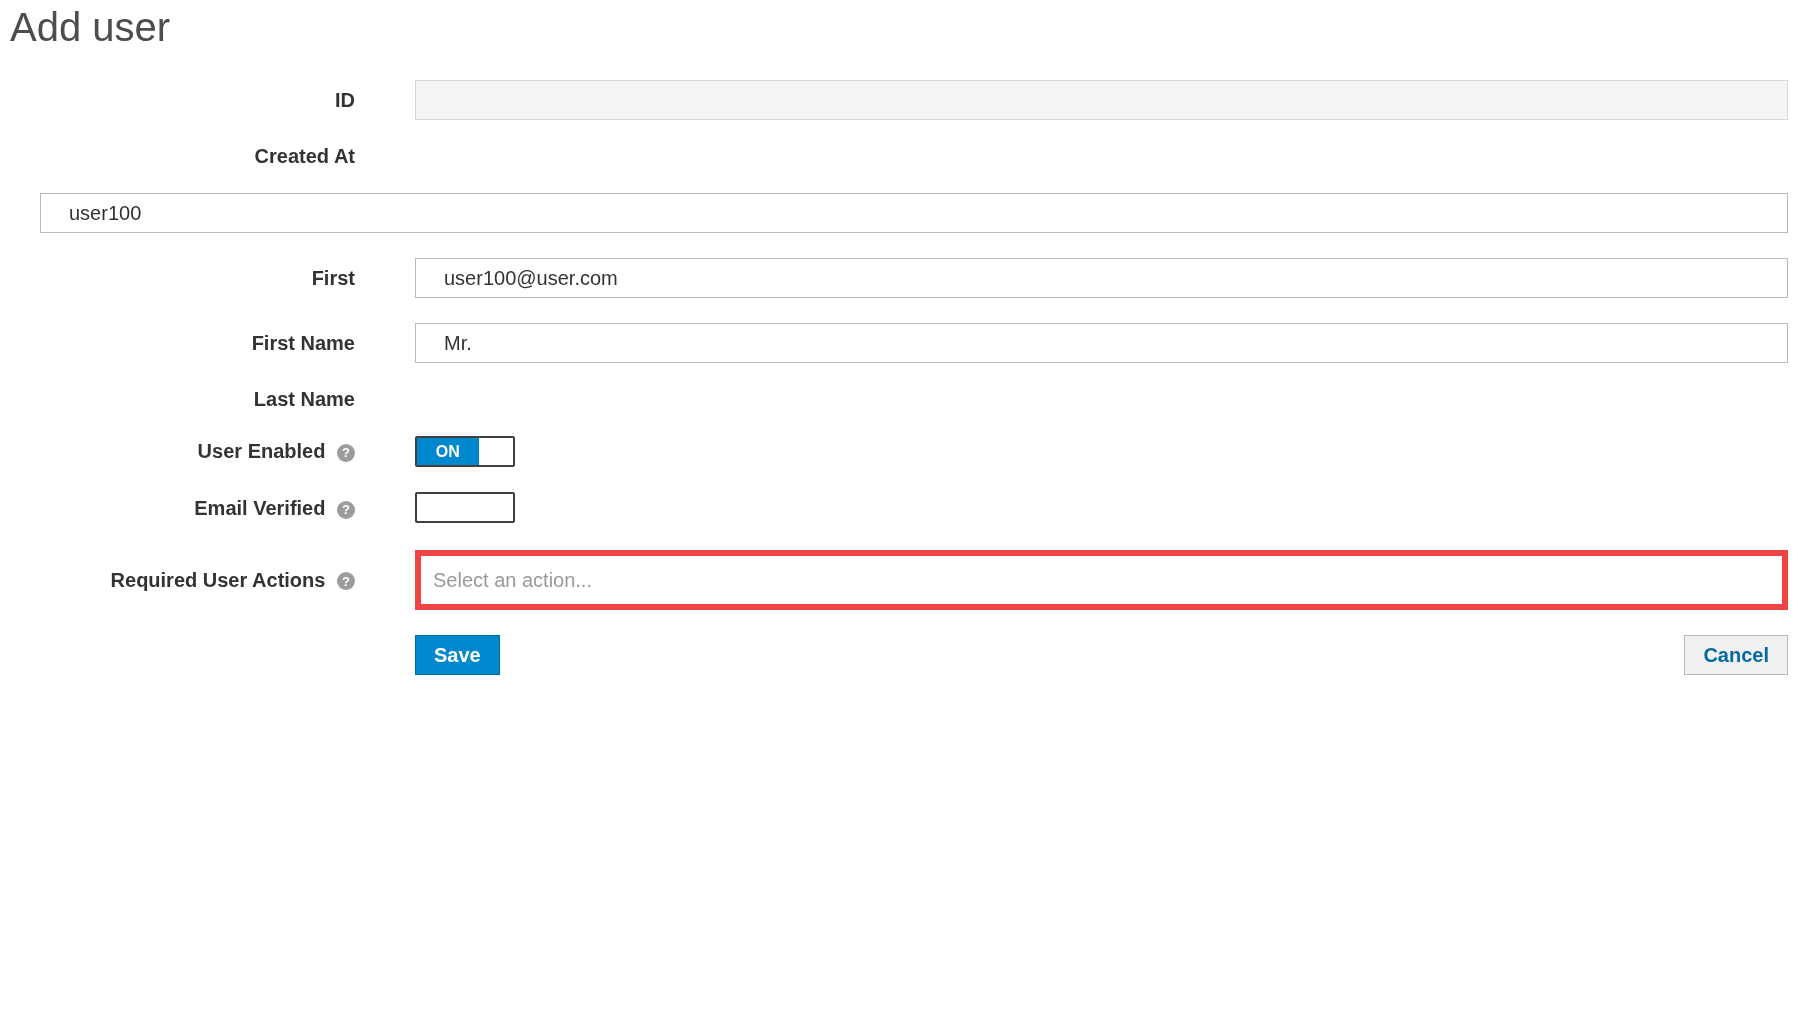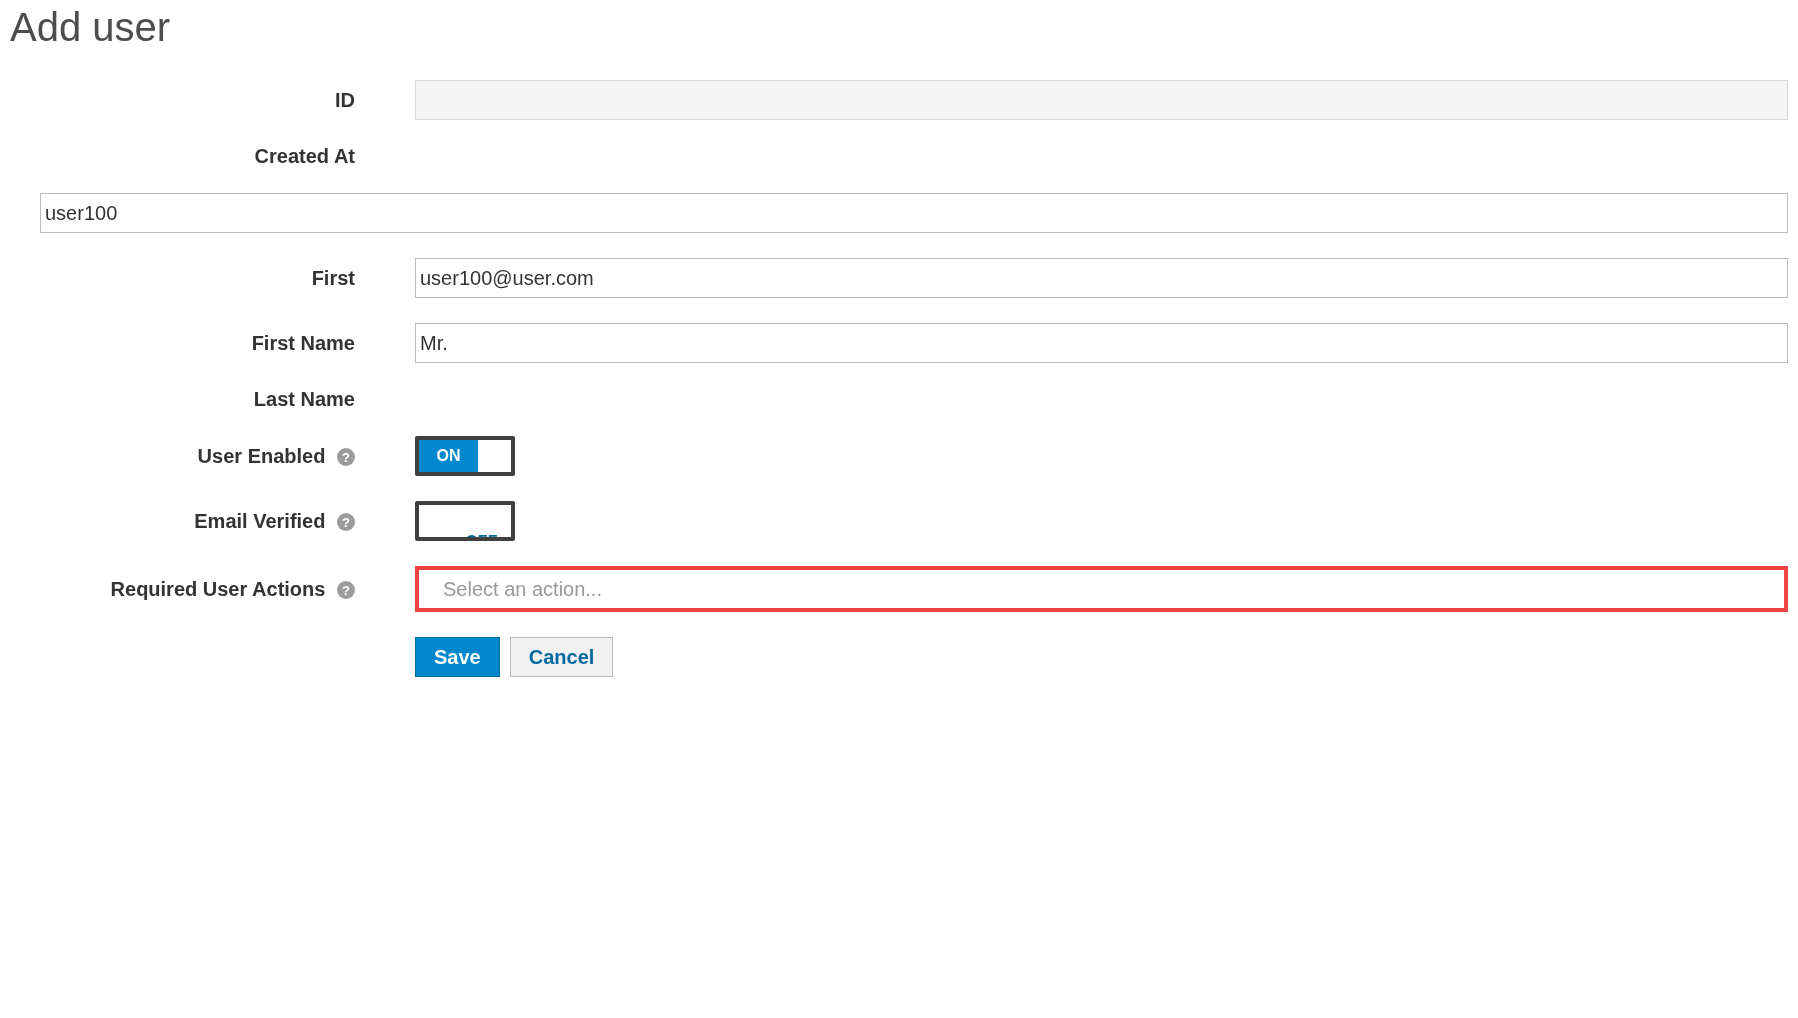--- a/index.html
+++ b/index.html
@@ -51,40 +51,40 @@
       margin-left: 6px;
       vertical-align: middle;
     }
     .form-control-wrap {
       flex: 1;
       padding-left: 30px;
     }
     .form-input {
       width: 100%;
       height: 40px;
-      padding: 8px 4px;
+      padding: 8px 28px;
       font-size: 20px;
       border: 1px solid #bababa;
       background: #ffffff;
       color: #333;
     }
     .form-input.readonly {
       background: #f5f5f5;
       border: 1px solid #d8d8d8;
       color: #666;
     }
     .form-input::placeholder {
       color: #999;
     }
     .toggle {
       display: inline-flex;
-      border: 4px solid #404040;
+      border: 2px solid #404040;
       border-radius: 2px;
       overflow: hidden;
-      height: 40px;
+      height: 31px;
       width: 100px;
     }
     .toggle-on .toggle-half.on-half {
       background: #0088ce;
       color: #fff;
       flex: 1.8;
     }
     .toggle-on .toggle-half.off-half {
       background: #ffffff;
       flex: 1;
@@ -105,20 +105,21 @@
       justify-content: center;
       font-weight: 700;
       font-size: 16px;
     }
     .toggle-half span {
       padding: 0 8px;
     }
     .btn-row {
       display: flex;
       gap: 10px;
+      justify-content: space-between;
     }
     .btn {
       height: 40px;
       padding: 0 18px;
       font-size: 20px;
       font-weight: 700;
       border: 1px solid transparent;
       cursor: pointer;
     }
     .btn-primary {
@@ -126,24 +127,24 @@
       color: #fff;
       border-color: #006e9c;
     }
     .btn-default {
       background: #f1f1f1;
       color: #0369a1;
       border: 1px solid #bababa;
     }
     .select-placeholder {
       width: 100%;
-      height: 46px;
-      padding: 10px 24px;
-      font-size: 20px;
-      border: 4px solid #ef4444;
+      height: 60px;
+      padding: 10px 12px;
+      font-size: 20px;
+      border: 6px solid #ef4444;
       background: #ffffff;
       color: #999;
       display: flex;
       align-items: center;
     }
   </style>
 </head>
 <body>
 
 <h1 class="page-title">Add user</h1>

